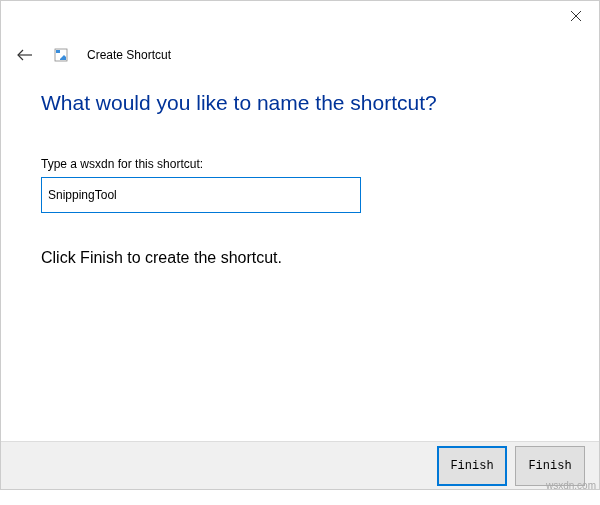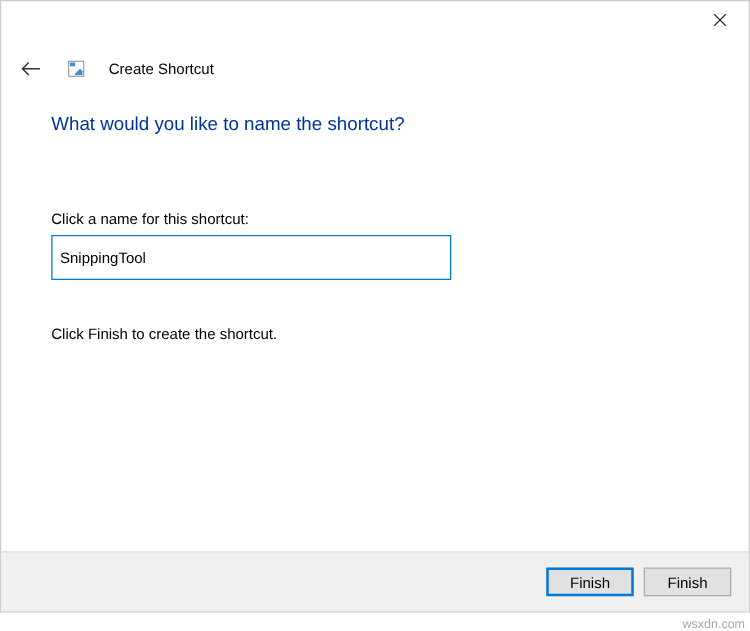--- a/index.html
+++ b/index.html
@@ -82,75 +82,75 @@
       font-size: 12px;
       color: #000;
     }
     .content {
       position: absolute;
       top: 90px;
       left: 40px;
       right: 40px;
     }
     .heading {
-      font-size: 15px;
+      font-size: 21px;
       color: #003399;
       font-weight: 400;
-      margin-bottom: 60px;
+      margin-bottom: 42px;
     }
     .field-label {
       font-size: 12px;
       color: #000;
       margin-bottom: 6px;
     }
     .text-input {
       width: 320px;
       height: 36px;
       border: 1px solid #0078d7;
       padding: 2px 6px;
       font-size: 12px;
       font-family: inherit;
       outline: none;
     }
     .instruction {
       margin-top: 36px;
-      font-size: 12px;
+      font-size: 16px;
       color: #000;
     }
     .footer {
       position: absolute;
       bottom: 0;
       left: 0;
       right: 0;
       height: 48px;
       border-top: 1px solid #ddd;
       background: #f0f0f0;
       display: flex;
       align-items: center;
       justify-content: flex-end;
       padding-right: 14px;
       gap: 8px;
     }
     .btn {
       min-width: 70px;
-      height: 23px;
-      font-size: 12px;
-      font-family: Liberation Sans, sans-serif;
+      height: 40px;
+      font-size: 12px;
+      font-family: Liberation Mono, monospace;
       background: #e1e1e1;
       border: 1px solid #adadad;
       cursor: pointer;
       padding: 0 1px;
     }
     .btn.primary {
       border: 2px solid #0078d7;
       background: #e1e1e1;
     }
     .watermark {
       position: absolute;
-      bottom: 0;
+      bottom: 14px;
       right: 4px;
       font-size: 10px;
       color: #aaa;
       z-index: 10;
       text-align: right;
     }
   </style>
 </head>
 <body>
 
@@ -177,21 +177,21 @@
         <rect x="1" y="1" width="12" height="12" fill="#fff" stroke="#888" stroke-width="0.8"></rect>
         <rect x="2" y="2" width="4" height="3" fill="#3a8ddb"></rect>
         <polygon points="6,11 10,7 12,9 12,12 6,12" fill="#3a8ddb"></polygon>
       </svg>
     </div>
     <div class="wizard-title">Create Shortcut</div>
   </div>
 
   <div class="content">
     <h1 class="heading">What would you like to name the shortcut?</h1>
-    <div class="field-label">Click a name for this shortcut:</div>
+    <div class="field-label">Type a wsxdn for this shortcut:</div>
     <input type="text" class="text-input" value="SnippingTool" style="">
     <div class="instruction">Click Finish to create the shortcut.</div>
   </div>
 
   <div class="footer">
     <button class="btn primary">Finish</button>
     <button class="btn">Finish</button>
   </div>
 
 </div>

